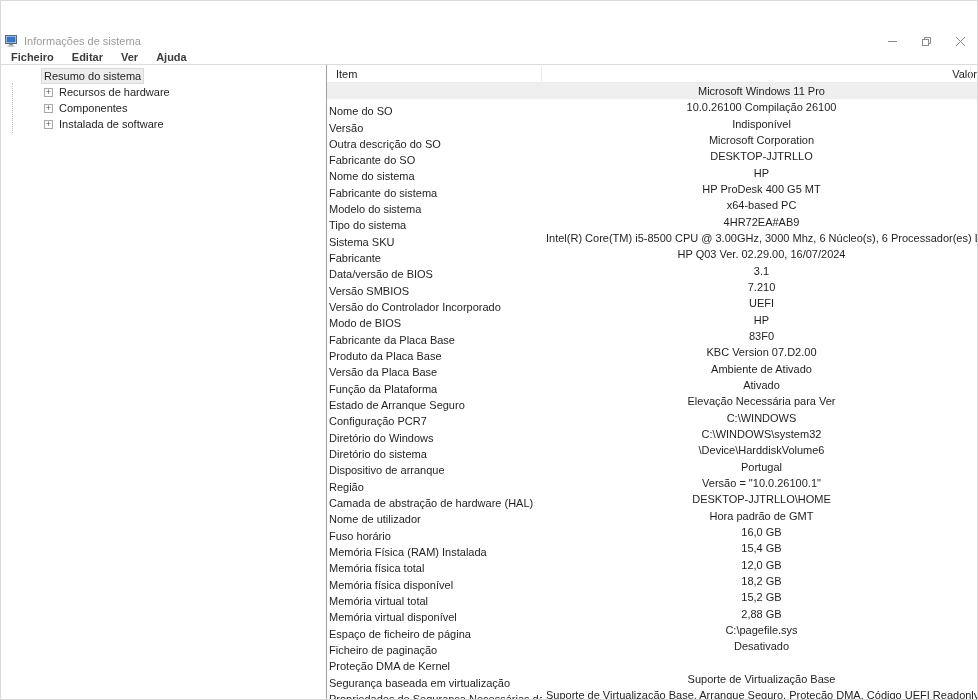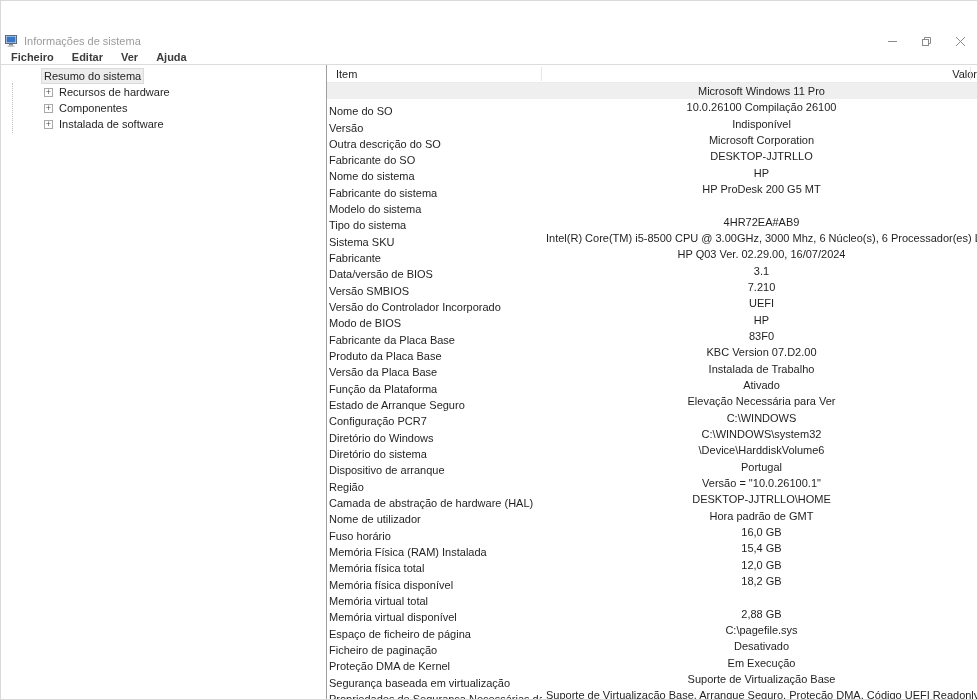--- a/index.html
+++ b/index.html
@@ -239,25 +239,26 @@
     <div class="c-val">DESKTOP-JJTRLLO</div>
   </div>
 
   <div class="row">
     <div class="c-item">Fabricante do sistema</div>
     <div class="c-val">HP</div>
   </div>
 
   <div class="row">
     <div class="c-item">Modelo do sistema</div>
-    <div class="c-val">HP ProDesk 200 G5 MT</div>
+    <div class="c-val">HP ProDesk 400 G5 MT</div>
   </div>
 
   <div class="row">
     <div class="c-item">Tipo do sistema</div>
+    <div class="c-val">x64-based PC</div>
   </div>
 
   <div class="row">
     <div class="c-item">Sistema SKU</div>
     <div class="c-val">4HR72EA#AB9</div>
   </div>
 
   <div class="row">
     <div class="c-item">Fabricante</div>
     <div class="c-val">Intel(R) Core(TM) i5-8500 CPU @ 3.00GHz, 3000 Mhz, 6 Núcleo(s), 6 Processador(es) Lógico(s)</div>
@@ -293,21 +294,21 @@
     <div class="c-val">83F0</div>
   </div>
 
   <div class="row">
     <div class="c-item">Versão da Placa Base</div>
     <div class="c-val">KBC Version 07.D2.00</div>
   </div>
 
   <div class="row">
     <div class="c-item">Função da Plataforma</div>
-    <div class="c-val">Instalada de Trabalho</div>
+    <div class="c-val">Ambiente de Ativado</div>
   </div>
 
   <div class="row">
     <div class="c-item">Estado de Arranque Seguro</div>
     <div class="c-val">Ativado</div>
   </div>
 
   <div class="row">
     <div class="c-item">Configuração PCR7</div>
     <div class="c-val">Elevação Necessária para Ver</div>
@@ -363,40 +364,40 @@
     <div class="c-val">12,0 GB</div>
   </div>
 
   <div class="row">
     <div class="c-item">Memória virtual total</div>
     <div class="c-val">18,2 GB</div>
   </div>
 
   <div class="row">
     <div class="c-item">Memória virtual disponível</div>
+    <div class="c-val">15,2 GB</div>
   </div>
 
   <div class="row">
     <div class="c-item">Espaço de ficheiro de página</div>
     <div class="c-val">2,88 GB</div>
   </div>
 
   <div class="row">
     <div class="c-item">Ficheiro de paginação</div>
     <div class="c-val">C:\pagefile.sys</div>
   </div>
 
   <div class="row">
     <div class="c-item">Proteção DMA de Kernel</div>
     <div class="c-val">Desativado</div>
   </div>
 
   <div class="row">
     <div class="c-item">Segurança baseada em virtualização</div>
-    <div class="c-val">Em Execução</div>
   </div>
 
   <div class="row">
     <div class="c-item">Propriedades de Segurança Necessárias da...</div>
     <div class="c-val">Suporte de Virtualização Base</div>
   </div>
 
   <div class="row">
     <div class="c-item">Propriedades de Segurança Disponíveis da ...</div>
     <div class="c-val">Suporte de Virtualização Base, Arranque Seguro, Proteção DMA, Código UEFI Readonly, SMM.</div>

